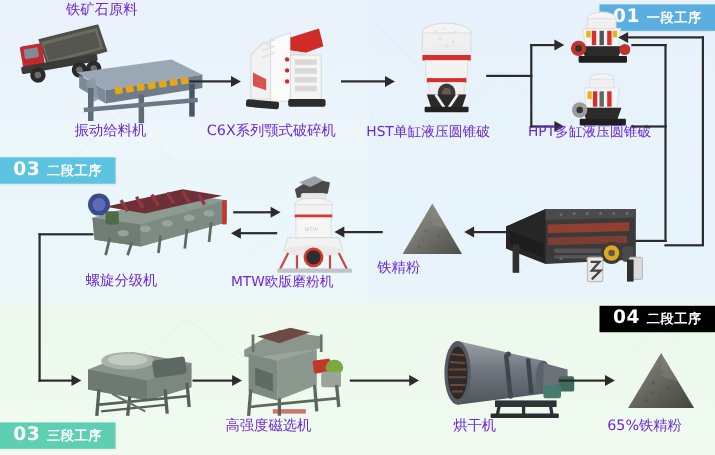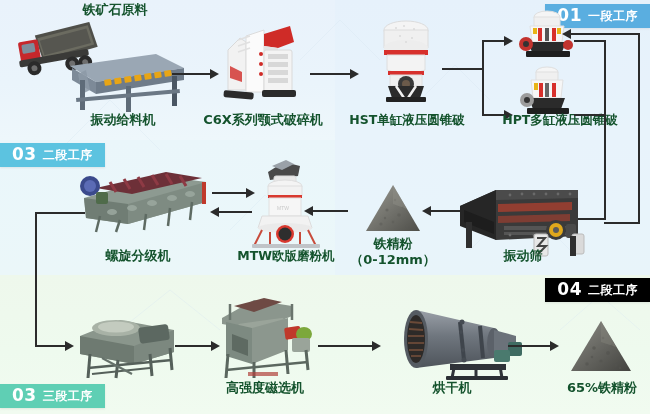--- a/index.html
+++ b/index.html
@@ -29,22 +29,22 @@
   }
   .badge .num{font-size:17px;font-weight:bold;line-height:1;}
   .badge .txt{font-size:12px;font-weight:bold;line-height:1;}
   #badge-01{right:0;top:4px;background:#5aaee0;}
   #badge-02{left:0;top:143px;background:#5cc3e0;}
   #badge-03{left:0;top:384px;background:#5fcfb4;}
   #badge-04{right:0;top:278px;background:#76cc78;}
 
   
   .cap{
-    position:absolute;text-align:center;color:#14532d;
-    font-size:13px;font-weight:bold;white-space:nowrap;line-height:1.25;
+    position:absolute;text-align:left;color:#6d28d9;
+    font-size:13px;font-weight:normal;white-space:nowrap;line-height:1.25;
   }
   .cap.sm{font-size:12.5px;}
 
   
   .ln{position:absolute;background:#2b2b2b;}
   .ln.h{height:2px;}
   .ln.v{width:2px;}
   .ah{position:absolute;width:0;height:0;}
   .ah.r{border-top:5px solid transparent;border-bottom:5px solid transparent;border-left:9px solid #2b2b2b;}
   .ah.l{border-top:5px solid transparent;border-bottom:5px solid transparent;border-right:9px solid #2b2b2b;}
@@ -291,23 +291,20 @@
       <circle cx="104" cy="52" r="7" fill="#e0a81c"></circle>
       <circle cx="104" cy="52" r="3" fill="#5a5a5a"></circle>
       <rect x="114" y="46" width="10" height="14" rx="2" fill="#4a4a4a"></rect>
       <rect x="82" y="56" width="14" height="22" rx="2" fill="#e8e8e8" stroke="#bbb"></rect>
       <path d="M85 60 L93 60 L86 68 L94 68 L86 76" stroke="#444" stroke-width="2" fill="none"></path>
       <rect x="120" y="56" width="12" height="20" rx="2" fill="#dadada" stroke="#bbb"></rect>
       <rect x="14" y="44" width="6" height="26" fill="#2f2f2f"></rect>
       <rect x="118" y="58" width="6" height="20" fill="#2f2f2f"></rect>
     </svg>
   </div>
-  <div class="cap" style="left:478px;top:248px;width:90px;">
-    <span>振动筛</span>
-  </div>
 
   <div class="ln h" style="left:428px;top:210px;width:32px;"></div>
   <div class="ah l" style="left:422px;top:206px;"></div>
 
   <div class="pile" style="left:363px;top:182px;">
     <svg width="60" height="52" viewBox="0 0 60 52">
       <defs>
         <linearGradient id="pg1" x1="0" y1="0" x2="1" y2="1">
           <stop offset="0%" stop-color="#9b9b93"></stop>
             <stop offset="55%" stop-color="#70706a"></stop>
@@ -323,21 +320,20 @@
           <circle cx="44" cy="44" r="1.5"></circle>
           <circle cx="32" cy="18" r="1.2"></circle>
         <circle cx="40" cy="25" r="1.2"></circle>
           <circle cx="22" cy="36" r="1.2"></circle>
       </g>
       <path d="M30 3 L44 27 L30 22 Z" fill="#8d8d86" opacity=".5"></path>
     </svg>
   </div>
   <div class="cap" style="left:343px;top:236px;width:100px;">
     <div>铁精粉</div>
-    <div>（0-12mm）</div>
   </div>
 
   <div class="ln h" style="left:310px;top:210px;width:38px;"></div>
   <div class="ah l" style="left:304px;top:206px;"></div>
 
   <div class="mach" style="left:248px;top:158px;">
     <svg width="76" height="92" viewBox="0 0 76 92">
       <path d="M20 14 L36 4 L52 8 L50 18 L22 22 Z" fill="#4a4a4a"></path>
       <path d="M24 8 L38 2 L46 6 L34 12 Z" fill="#9aa1a8"></path>
       <rect x="26" y="18" width="22" height="8" rx="2" fill="#e9e9e9" stroke="#dcdcdc"></rect>

